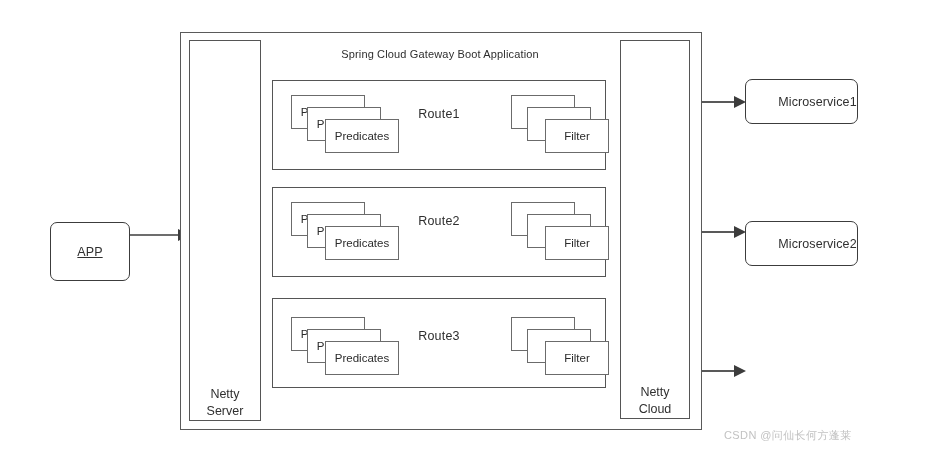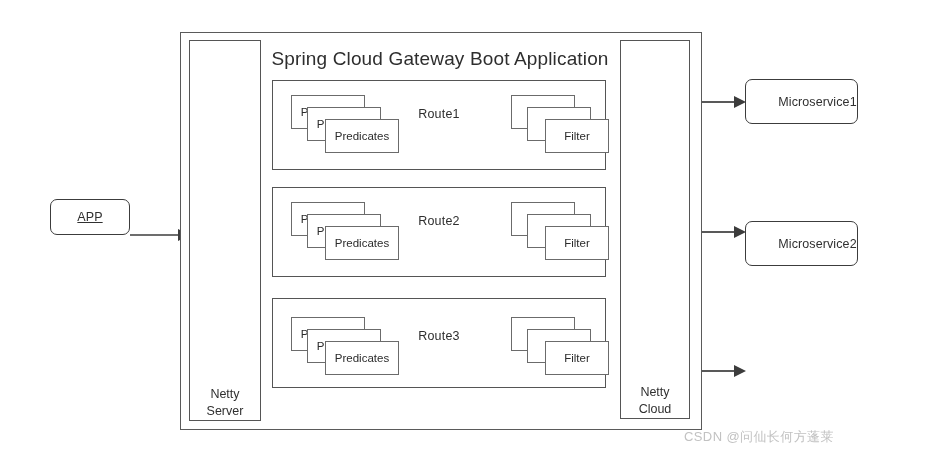--- a/index.html
+++ b/index.html
@@ -44,21 +44,21 @@
     left: 180px; top: 32px;
     width: 522px; height: 398px;
     border: 1.7px solid #5a5a5a;
     background: #ffffff;
   }
 
   #gateway-title {
     left: 230px; top: 48px;
     width: 420px;
     text-align: center;
-    font-size: 19px;
+    font-size: 11px;
     color: #2e2e2e;
     letter-spacing: .15px;
   }
 
   
   .netty-panel {
     border: 1.6px solid #555555;
     background: #ffffff;
     display: flex;
     align-items: flex-end;
@@ -127,37 +127,37 @@
   .filt-stack .c2 { left: 34px; top: 24px; z-index: 3; }
 
   
   .pred-stack { left: 18px; top: 14px; }
   .filt-stack { left: 238px; top: 14px; }
   #route-3 .pred-stack { top: 18px; }
   #route-3 .filt-stack { top: 18px; }
 
   
   #app-box {
-    left: 50px; top: 199px;
-    width: 80px; height: 36px; text-decoration: underline;
+    left: 50px; top: 222px;
+    width: 80px; height: 59px; text-decoration: underline;
   }
 
   
   .ms-box { left: 745px; width: 113px; height: 45px; padding-left: 32px; }
   #microservice-1 { top: 79px; }
   #microservice-2 { top: 221px; text-align: center; }
   #microservice-3 { top: 348px; }
 
   
   .arrow-svg { position: absolute; overflow: visible; }
 
   
   #watermark {
-    left: 684px; top: 428px;
-    font-size: 13px;
+    left: 724px; top: 428px;
+    font-size: 11px;
     color: #c2c2c2;
     white-space: nowrap;
     letter-spacing: .4px;
   }
 </style>
 </head>
 <body>
 
 <div id="diagram">
 

